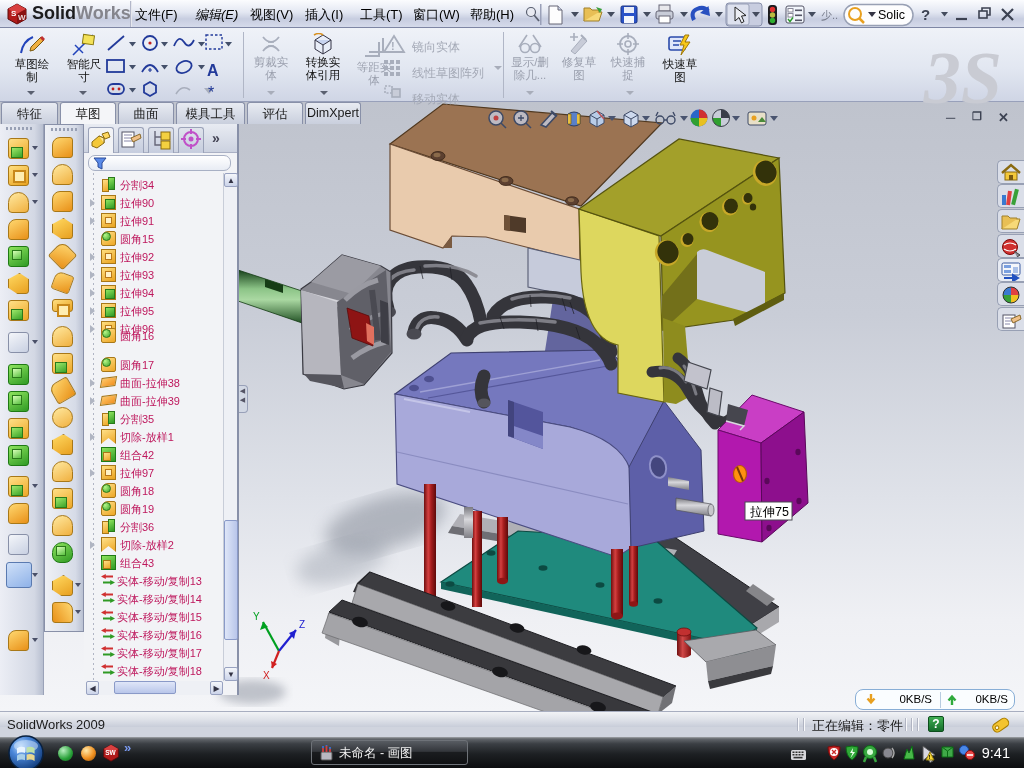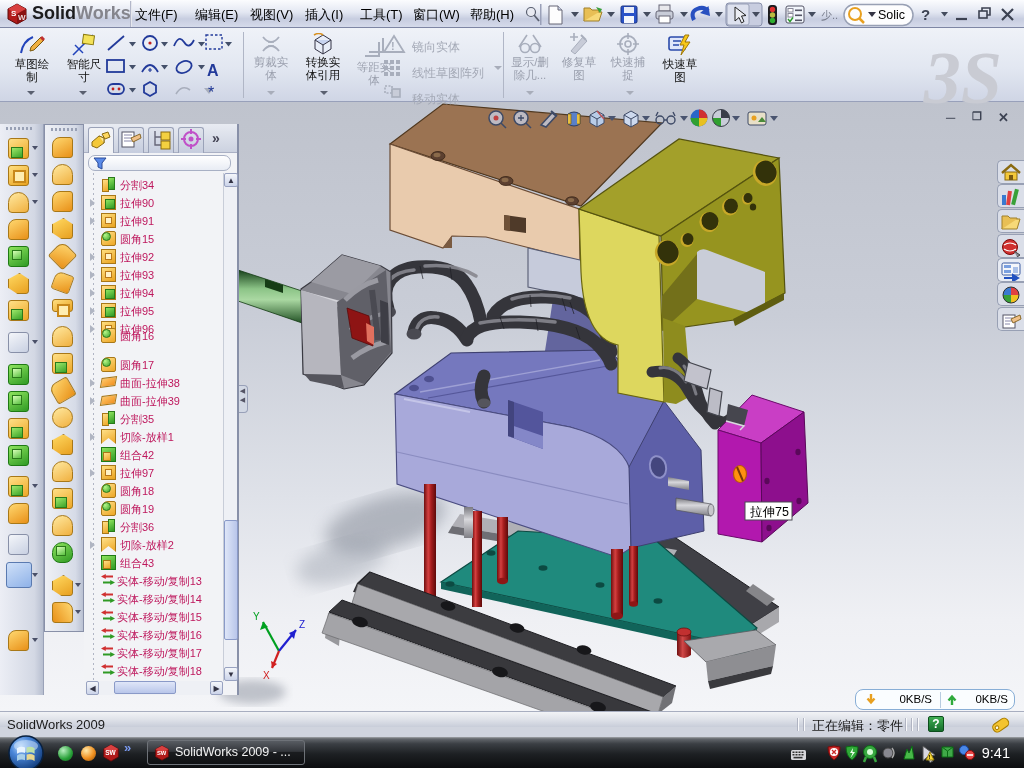--- a/index.html
+++ b/index.html
@@ -444,21 +444,21 @@
     <svg id="logo-cube" class="abs" width="22" height="22" viewBox="0 0 22 22">
       <polygon points="2,6 11,1 20,6 20,16 11,21 2,16" fill="#b01a1a" stroke="#5a0a0a"></polygon>
       <polygon points="2,6 11,1 20,6 11,11" fill="#d84040"></polygon>
       <polygon points="11,11 20,6 20,16 11,21" fill="#8a1212"></polygon>
       <text x="5" y="13" font-size="8" font-weight="bold" fill="#fff" font-family="Liberation Sans">S</text>
       <text x="12" y="17" font-size="8" font-weight="bold" fill="#e8d8d8" font-family="Liberation Sans">W</text>
     </svg>
     <div id="logotext" class="abs">Solid<span>Works</span></div>
     <div class="vdiv abs" style="left:130px;"></div>
     <div class="menuitem abs" style="left:127px;margin-left:8px;">文件(F)</div>
-    <div class="menuitem abs" style="left:195px;">编辑(E)</div>
+    <div class="menuitem abs" style="left:195px;font-style:italic;">编辑(E)</div>
     <div class="menuitem abs" style="left:250px;">视图(V)</div>
     <div class="menuitem abs" style="left:305px;">插入(I)</div>
     <div class="menuitem abs" style="left:360px;">工具(T)</div>
     <div class="menuitem abs" style="left:413px;">窗口(W)</div>
     <div class="menuitem abs" style="left:470px;">帮助(H)</div>
     <svg class="abs" style="left:520px; top:2px;" width="504" height="26" viewBox="520 0 504 26">
       <g stroke="#5a6070" fill="#e8eaf2" stroke-width="1.2">
           <circle cx="531" cy="10" r="4.5"></circle>
           <path d="M534 13 L539 19" stroke-width="1.8"></path>
         </g>
@@ -655,20 +655,28 @@
     <div class="tbtn" style="left:656px; top:5px; width:48px;">
       <svg class="ticon" width="26" height="24" viewBox="0 0 26 24">
           <rect x="2" y="4" width="16" height="13" rx="2" fill="#dfe6fa" stroke="#2a4aaa" stroke-width="1.6"></rect>
           <path d="M6 8 h8 M6 12 h6" stroke="#2a4aaa" stroke-width="1.4"></path>
           <path d="M18 2 L13 12 L17 12 L14 22 L23 9 L18 9 L22 2 Z" fill="#f8c818" stroke="#a07808"></path>
         </svg>
       快速草<br>图</div>
     <div id="watermark" class="abs">3S</div>
   </div>
 
+  <div id="tabrow" class="abs">
+    <div class="ftab" style="left:1px; width:57px;">特征</div>
+    <div class="ftab active" style="left:60px; width:56px;">草图</div>
+    <div class="ftab" style="left:118px; width:56px;">曲面</div>
+    <div class="ftab" style="left:176px; width:69px;">模具工具</div>
+    <div class="ftab" style="left:247px; width:56px;">评估</div>
+    <div class="ftab" style="left:305px; width:56px;">DimXpert</div>
+  </div>
 
   <div id="colA" class="abs">
       <div class="grip"></div>
     <div class="licon ia" style="left:8px; top:14px;"></div>
       <div class="lidd" style="left:32px; top:22px;"></div>
     <div class="licon ib" style="left:8px; top:41px;"></div>
       <div class="lidd" style="left:32px; top:49px;"></div>
     <div class="licon ii" style="left:8px; top:68px;"></div>
       <div class="lidd" style="left:32px; top:76px;"></div>
     <div class="licon ih" style="left:8px; top:95px;"></div>
@@ -930,27 +938,27 @@
         </g>
     </svg>
     <div class="trayicon" style="left:58px; background:radial-gradient(circle at 35% 30%,#b8f0c0,#28a038 60%,#0a6018);"></div>
     <div class="trayicon" style="left:81px; background:radial-gradient(circle at 35% 30%,#ffe8a8,#f09020 55%,#8a4a08);"></div>
     <svg class="abs" style="left:102px; top:7px;" width="18" height="18" viewBox="0 0 22 22">
       <polygon points="2,6 11,1 20,6 20,16 11,21 2,16" fill="#b01a1a" stroke="#5a0a0a"></polygon>
       <polygon points="2,6 11,1 20,6 11,11" fill="#d84040"></polygon>
       <text x="4" y="14" font-size="8" font-weight="bold" fill="#fff">SW</text>
     </svg>
     <div class="abs" style="left:124px; top:3px; color:#7a9af0; font-size:13px; font-weight:bold;">»</div>
-    <div class="taskbtn" style="left:147px; width:158px;">
-      <svg class="abs" style="left:6px; top:4px;" width="16" height="16" viewBox="0 0 22 22">
-          <polygon points="2,6 11,1 20,6 20,16 11,21 2,16" fill="#b01a1a" stroke="#5a0a0a"></polygon>
-          <polygon points="2,6 11,1 20,6 11,11" fill="#d84040"></polygon>
-          <text x="4" y="14" font-size="8" font-weight="bold" fill="#fff">SW</text>
+    <div class="taskbtn" style="left:311px; width:157px;">
+      <svg class="abs" style="left:7px; top:3px;" width="15" height="18" viewBox="0 0 15 18">
+          <rect x="2" y="8" width="11" height="8" rx="1" fill="#b8b8c0" stroke="#555"></rect>
+          <path d="M4 8 V4 M7.5 8 V2 M11 8 V5" stroke="#d04040" stroke-width="1.8"></path>
+          <path d="M4 4 l0 -2 M7.5 2 l0 -1 M11 5 l0 -2" stroke="#3a70d0" stroke-width="1.8"></path>
         </svg>
-      <span style="position:absolute; left:27px; top:4px;">SolidWorks 2009 - ...</span>
+      <span style="position:absolute; left:27px; top:4px;">未命名 - 画图</span>
     </div>
     <svg class="abs" style="left:791px; top:13px;" width="15" height="11" viewBox="0 0 15 11">
         <rect x="0" y="0" width="15" height="10" rx="1.5" fill="#d8d8dc"></rect>
         <g fill="#333">
           <rect x="1.5" y="1.5" width="2" height="1.5"></rect>
           <rect x="4.5" y="1.5" width="2" height="1.5"></rect>
           <rect x="7.5" y="1.5" width="2" height="1.5"></rect>
           <rect x="10.5" y="1.5" width="2" height="1.5"></rect>
           <rect x="1.5" y="4" width="2" height="1.5"></rect>
           <rect x="4.5" y="4" width="2" height="1.5"></rect>

